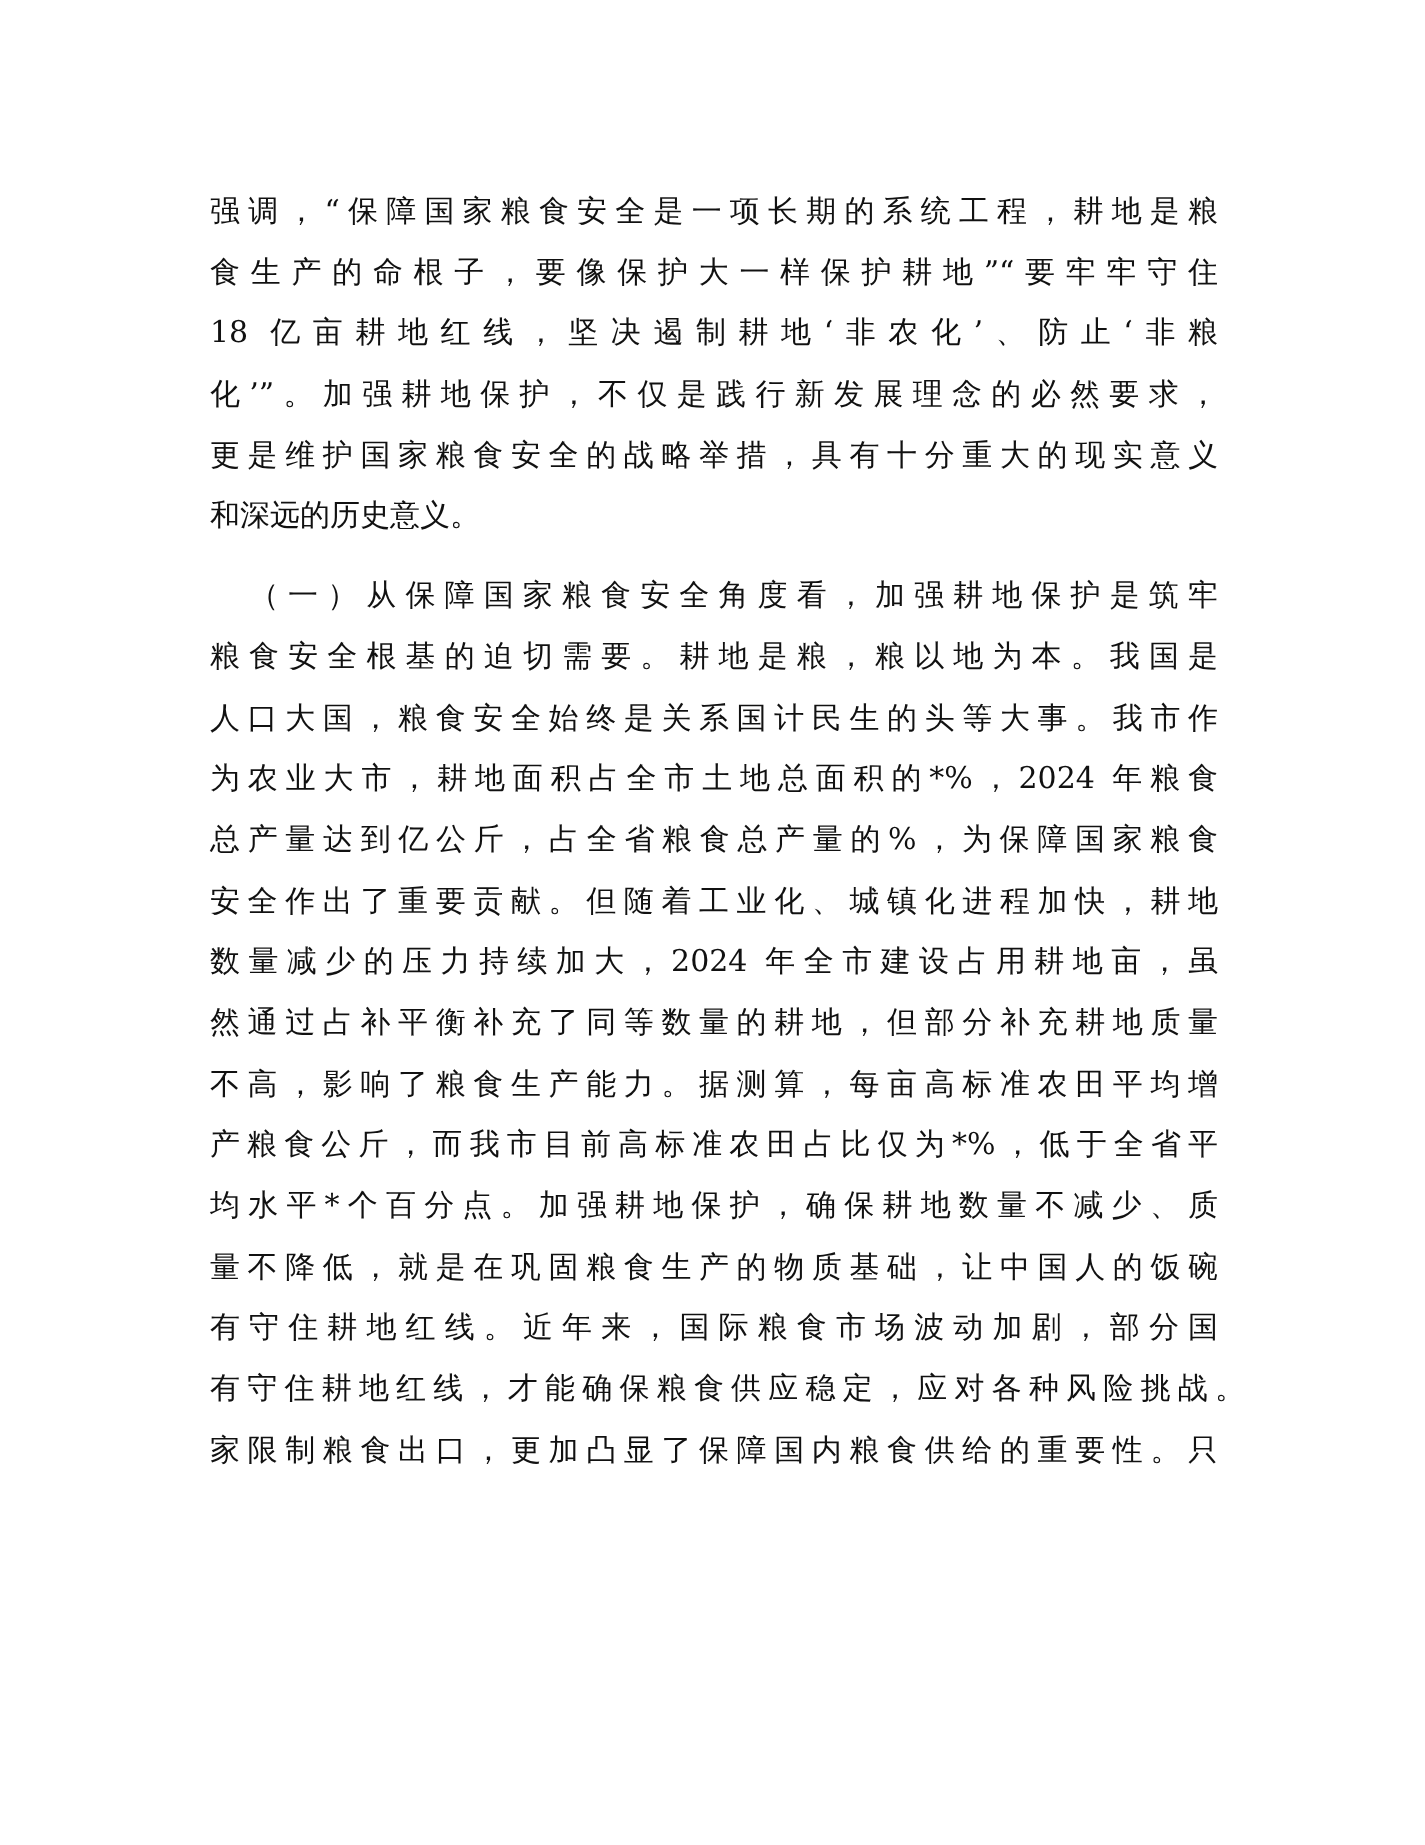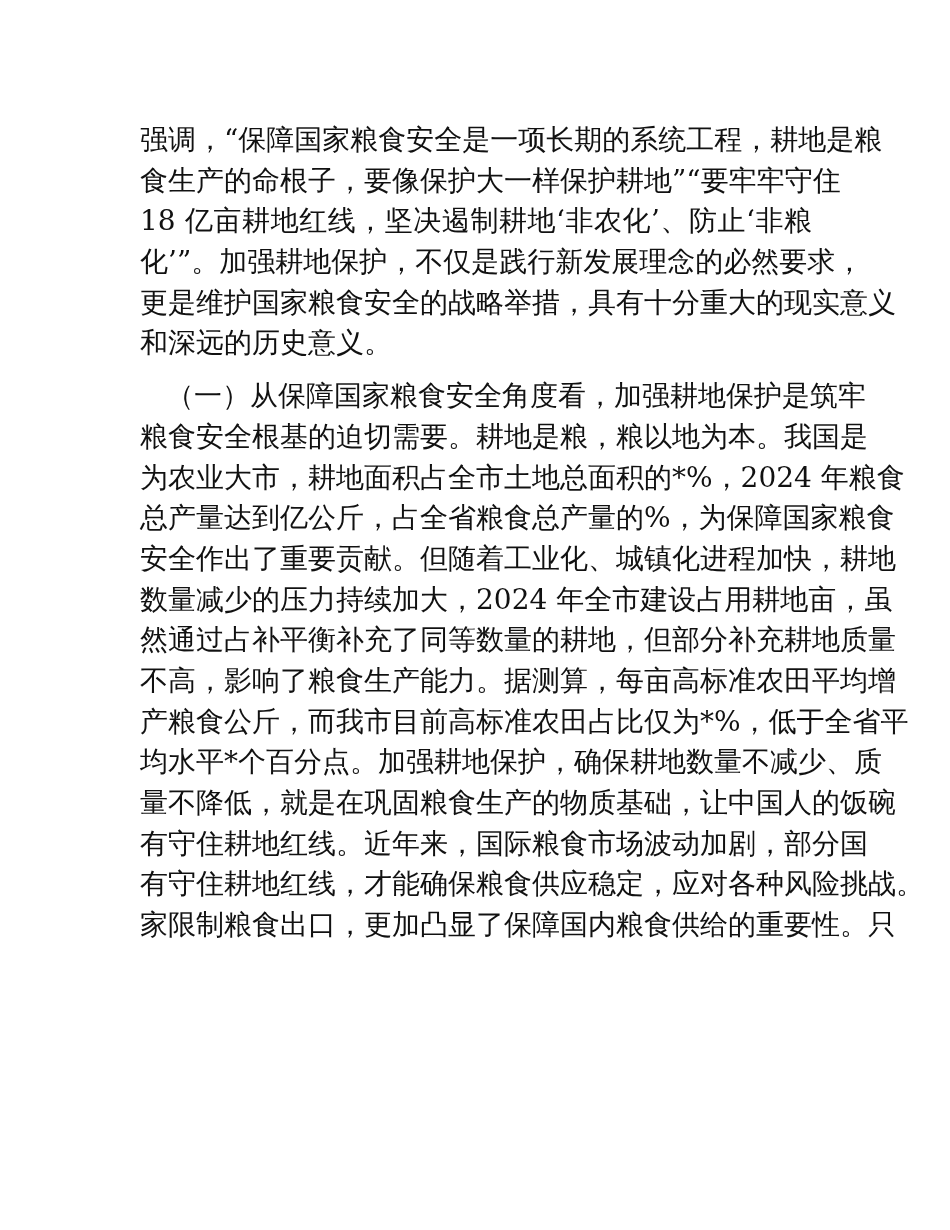--- a/index.html
+++ b/index.html
@@ -32,21 +32,21 @@
     .para {
       margin: 0;
     }
     .para + .para {
       margin-top: 12px;
     }
     .line {
       display: block;
       height: 40.7px;
       line-height: 40.7px;
-      font-size: 28px;
+      font-size: 20px;
       white-space: nowrap;
       text-align: justify;
       text-align-last: justify;
       letter-spacing: 0;
     }
     .line.last {
       text-align-last: left;
     }
     .line.last-full {
       text-align-last: justify;
@@ -63,20 +63,21 @@
       <span class="line">食生产的命根子，要像保护大一样保护耕地”“要牢牢守住</span>
       <span class="line">18 亿亩耕地红线，坚决遏制耕地‘非农化’、防止‘非粮</span>
       <span class="line">化’”。加强耕地保护，不仅是践行新发展理念的必然要求，</span>
       <span class="line">更是维护国家粮食安全的战略举措，具有十分重大的现实意义</span>
       <span class="line last">和深远的历史意义。</span>
     </p>
 
     <p class="para">
       <span class="line" style="padding-left:26px;width:646px;">（一）从保障国家粮食安全角度看，加强耕地保护是筑牢</span>
       <span class="line">粮食安全根基的迫切需要。耕地是粮，粮以地为本。我国是</span>
+      <span class="line">人口大国，粮食安全始终是关系国计民生的头等大事。我市作</span>
       <span class="line">为农业大市，耕地面积占全市土地总面积的*%，2024 年粮食</span>
       <span class="line">总产量达到亿公斤，占全省粮食总产量的%，为保障国家粮食</span>
       <span class="line">安全作出了重要贡献。但随着工业化、城镇化进程加快，耕地</span>
       <span class="line">数量减少的压力持续加大，2024 年全市建设占用耕地亩，虽</span>
       <span class="line">然通过占补平衡补充了同等数量的耕地，但部分补充耕地质量</span>
       <span class="line">不高，影响了粮食生产能力。据测算，每亩高标准农田平均增</span>
       <span class="line">产粮食公斤，而我市目前高标准农田占比仅为*%，低于全省平</span>
       <span class="line">均水平*个百分点。加强耕地保护，确保耕地数量不减少、质</span>
       <span class="line">量不降低，就是在巩固粮食生产的物质基础，让中国人的饭碗</span>
       <span class="line">有守住耕地红线。近年来，国际粮食市场波动加剧，部分国</span>

